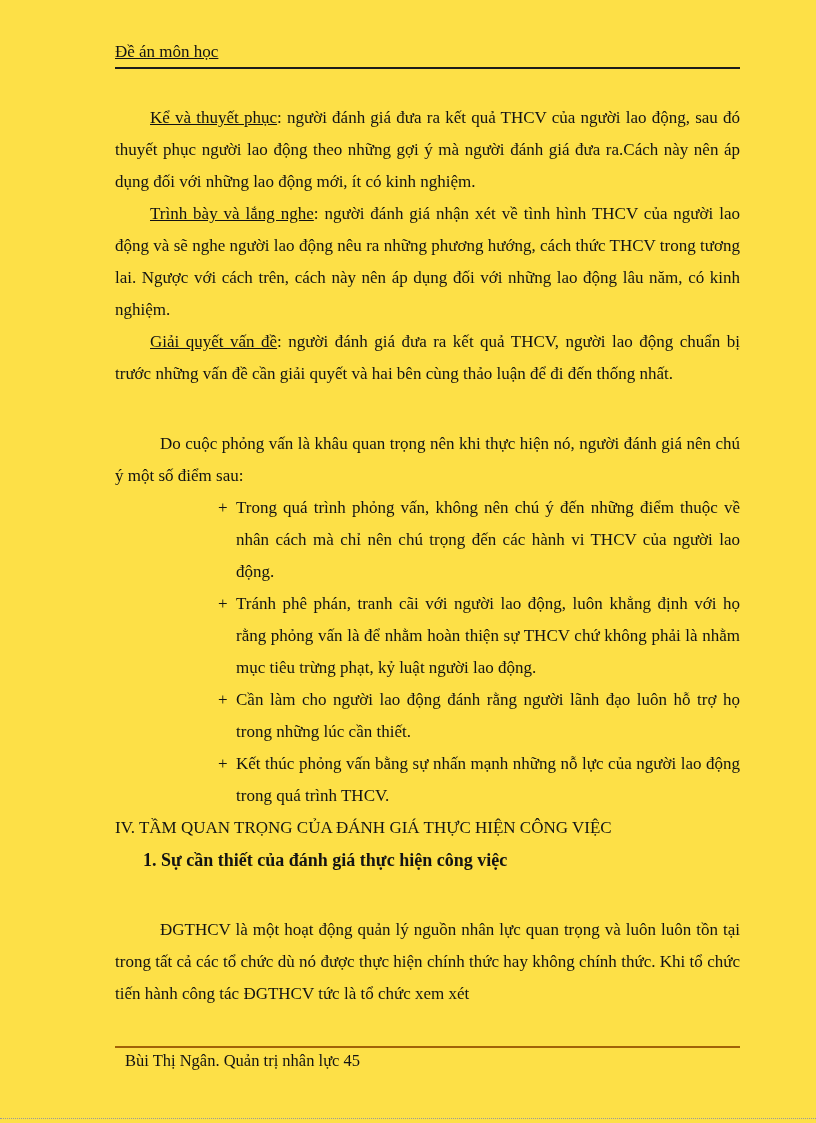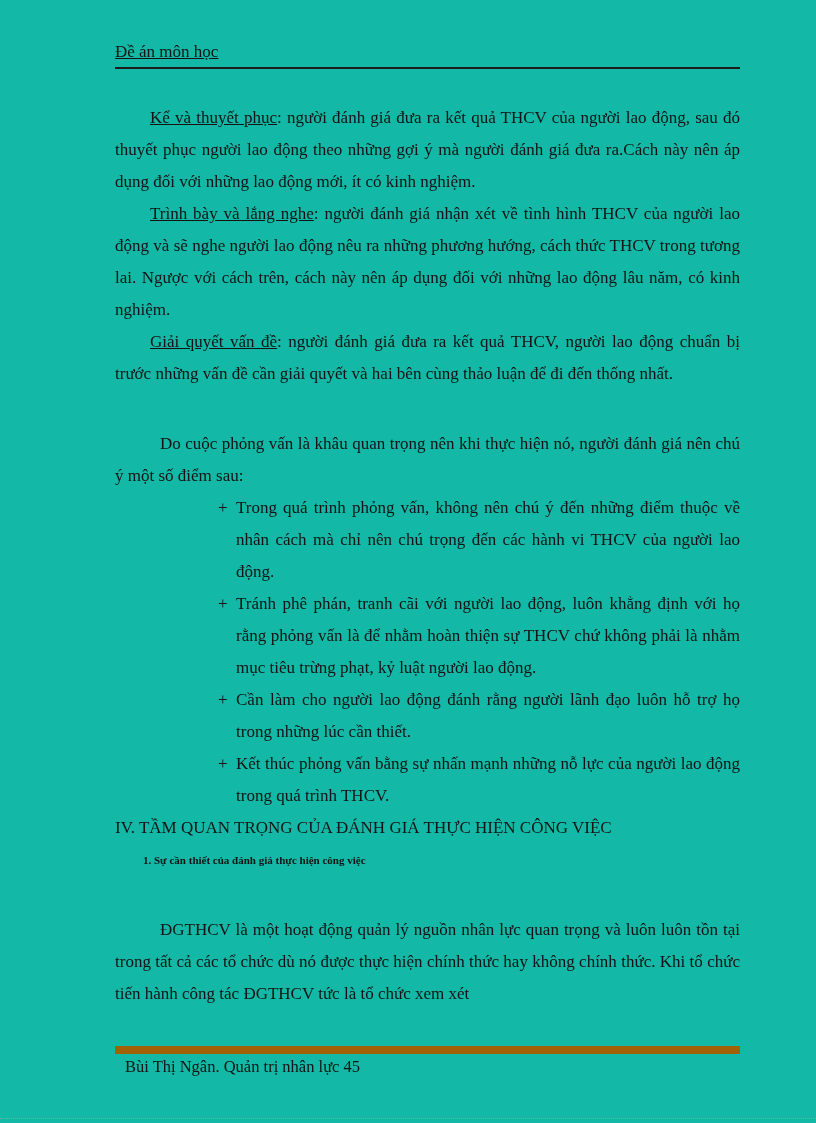--- a/index.html
+++ b/index.html
@@ -3,21 +3,21 @@
 <meta charset="utf-8">
 <title>Document Page</title>
 <style>
   * { margin: 0; padding: 0; box-sizing: border-box; }
   html, body { background: #ffffff; }
   .page {
     position: relative;
     width: 816px;
     height: 1123px;
     margin: 0 auto;
-    background: #14b8a6;
+    background: #fde047;
     font-family: "Liberation Serif", "DejaVu Serif", serif;
     color: #131313;
     overflow: hidden;
   }
   .page-header {
     position: absolute;
     top: 42px;
     left: 115px;
     right: 76px;
     font-size: 17px;
@@ -47,30 +47,30 @@
   .bullet-item { display: flex; }
   .bullet-marker { flex: none; width: 18px; }
   .bullet-text { flex: 1; text-align: justify; }
   .section-heading {
     font-weight: normal;
     font-size: 17px;
     text-align: left;
   }
   .subsection-heading {
     font-weight: bold;
-    font-size: 11px;
+    font-size: 18px;
     text-indent: 28px;
     text-align: left;
   }
   .page-footer {
     position: absolute;
     top: 1046px;
     left: 115px;
     right: 76px;
-    border-top: 8px solid #a16207;
+    border-top: 2px solid #a16207;
     padding-top: 3px;
     padding-left: 10px;
     font-size: 16.5px;
   }
   .bottom-rule {
     position: absolute;
     left: 0;
     right: 0;
     bottom: 4px;
     border-top: 1px dotted #9a9a9a;

